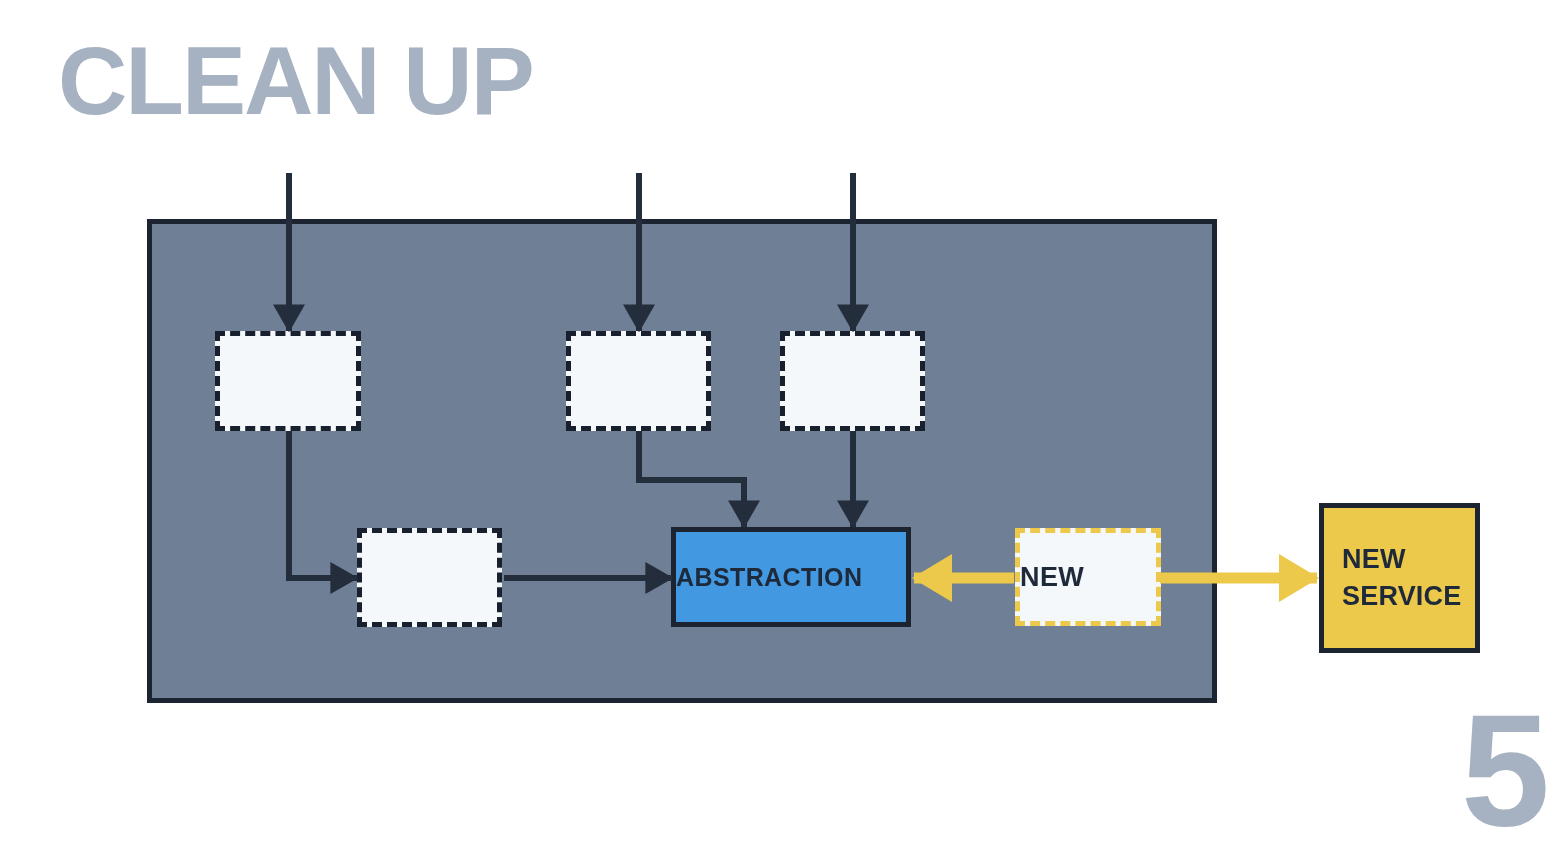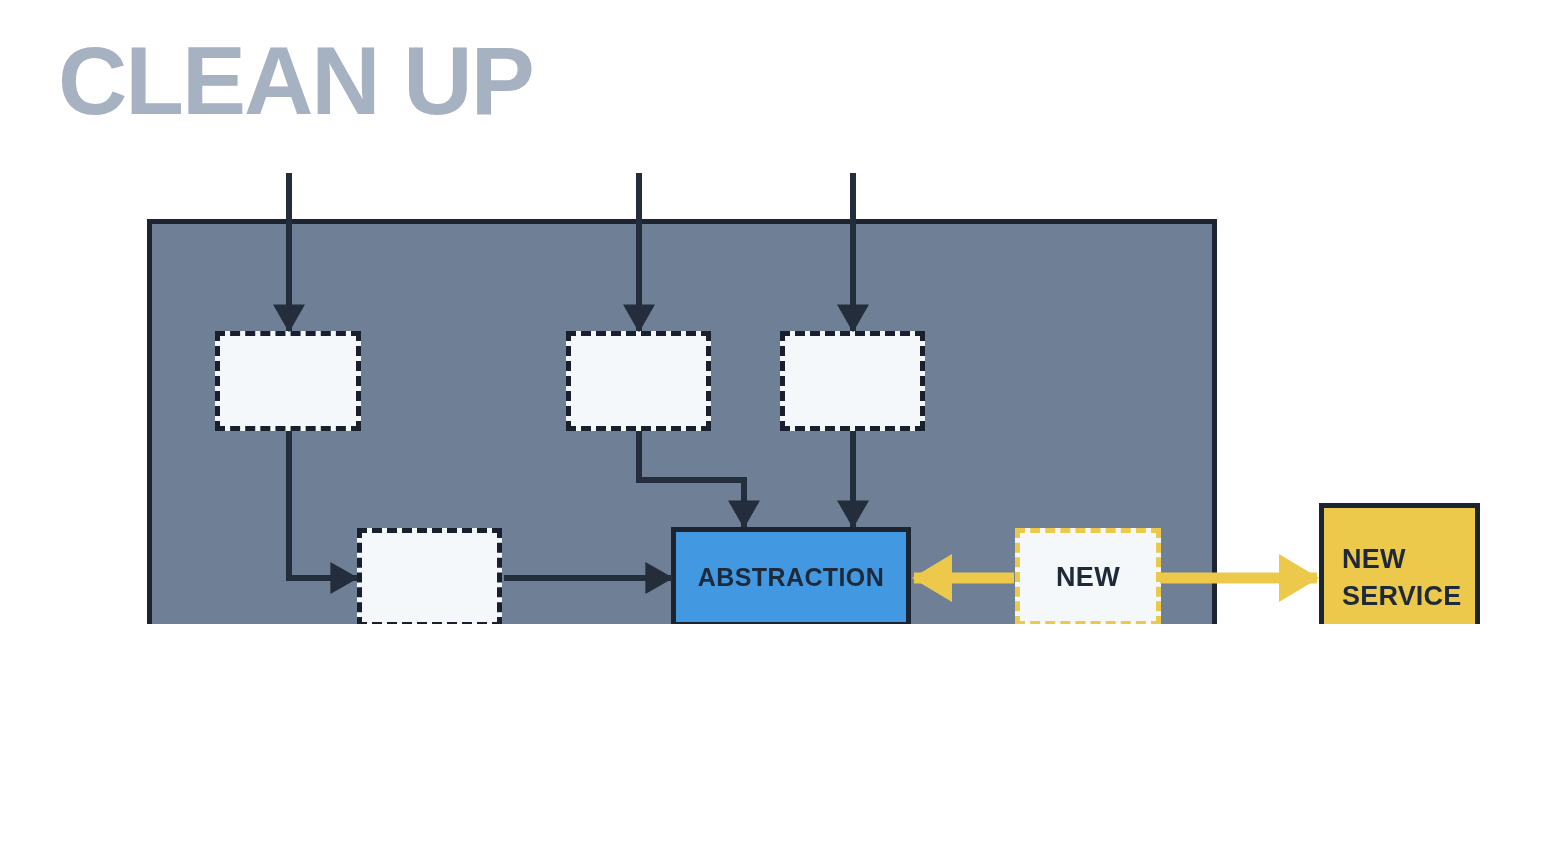--- a/index.html
+++ b/index.html
@@ -11,21 +11,21 @@
     --node-dash-dark: #18202E;
     --abstraction-fill: #4299E1;
     --accent-yellow: #ECC94B;
     --text-dark: #1E2A3A;
   }
   * { margin: 0; padding: 0; }
   html, body { background: #ffffff; }
   .canvas {
     position: relative;
     width: 1554px;
-    height: 624px;
+    height: 848px;
     background: #ffffff;
     overflow: hidden;
     font-family: "Liberation Sans", sans-serif;
   }
   .title {
     position: absolute;
     left: 58px;
     top: 33px;
     font-size: 96px;
     font-weight: bold;
@@ -42,21 +42,21 @@
     height: 484px;
     box-sizing: border-box;
     background: var(--container-fill);
     border: 5px solid var(--container-border);
   }
   .node {
     position: absolute;
     box-sizing: border-box;
     display: flex;
     align-items: center;
-    justify-content: center;
+    justify-content: flex-start;
   }
   .dashed-dark {
     background: var(--node-fill-light);
     border: 5px dashed var(--node-dash-dark);
   }
   #legacy-1 { left: 215px; top: 331px; width: 146px; height: 100px; }
   #legacy-2 { left: 566px; top: 331px; width: 145px; height: 100px; }
   #legacy-3 { left: 780px; top: 331px; width: 145px; height: 100px; }
   #legacy-4 { left: 357px; top: 528px; width: 145px; height: 99px; }
   .abstraction {

